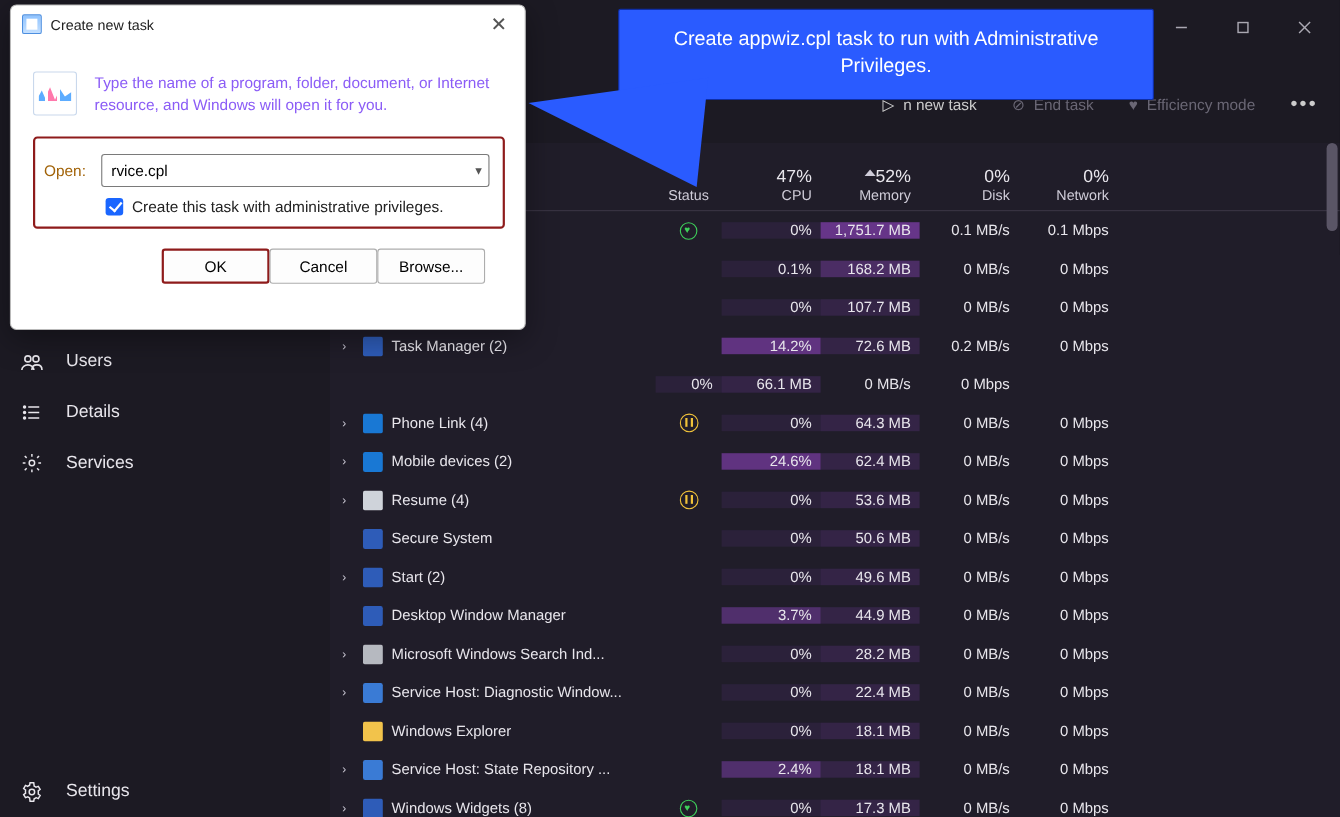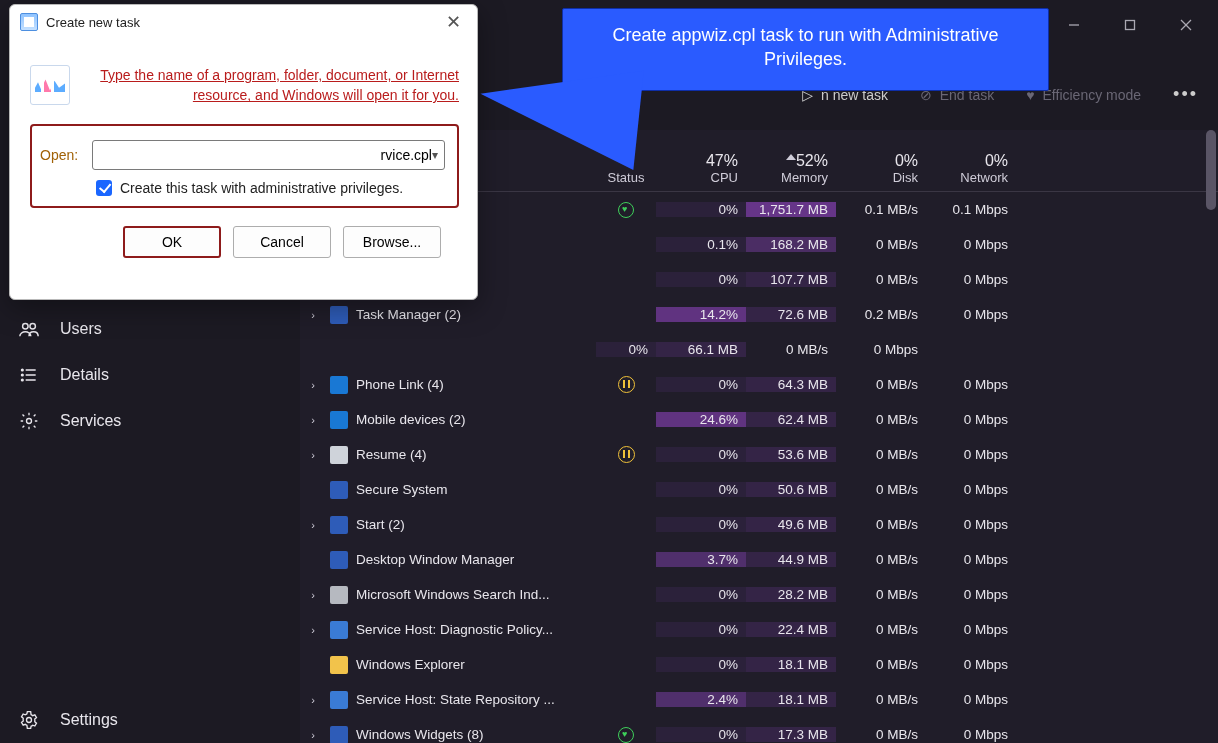--- a/index.html
+++ b/index.html
@@ -48,42 +48,42 @@
 
   .leaf-ic { border: 1.5px solid #3ecf5a; border-radius: 50%; width: 16px; height: 16px; position: relative; }
   .leaf-ic::after { content: "♥"; color:#3ecf5a; font-size: 9px; position:absolute; top:1px; left:3px; }
   .pause-ic { border: 1.7px solid #f0c23a; border-radius: 50%; width: 17px; height: 17px; position: relative; }
   .pause-ic::before, .pause-ic::after { content: ""; position: absolute; top: 3px; width: 2px; height: 8px; background: #f0c23a; }
   .pause-ic::before { left: 4px; } .pause-ic::after { right: 4px; }
 
   .tm-scrollbar { position: absolute; right: 2px; top: 130px; width: 10px; height: 80px; background: #5a5566; border-radius: 5px; }
 
   
-  .modal { position: absolute; left: 9px; top: 4px; width: 469px; height: 296px; background: #fff; color: #000; border: 1px solid #b9b9b9; border-radius: 6px; box-shadow: 0 8px 28px rgba(0,0,0,.35); z-index: 50; text-align: right; }
+  .modal { position: absolute; left: 9px; top: 4px; width: 469px; height: 296px; background: #fff; color: #000; border: 1px solid #b9b9b9; border-radius: 6px; box-shadow: 0 8px 28px rgba(0,0,0,.35); z-index: 50; }
   .modal-titlebar { display: flex; align-items: center; height: 34px; padding: 0 10px; }
   .modal-titlebar .run-ic { width: 18px; height: 18px; background: linear-gradient(#8fc3ff,#c4e0ff); border:1px solid #4d8fe0; border-radius:2px; margin-right:8px; position:relative; }
   .modal-titlebar .run-ic::after{ content:""; position:absolute; inset:3px; background:#fff; }
   .modal-titlebar .ttl { font-size: 13px; color: #222; }
   .modal-titlebar .close { margin-left: auto; font-size: 18px; color: #555; padding: 2px 6px; }
   .modal-body { padding: 26px 18px 10px 20px; }
   .modal-desc-row { display: flex; gap: 16px; align-items: flex-start; }
   .big-run-ic { width: 40px; height: 40px; background: #fff; border: 1px solid #c9d8ec; border-radius: 3px; position: relative; flex:0 0 40px; }
   .big-run-ic::after { content: ""; position: absolute; left: 4px; right: 4px; top: 12px; height: 14px; background: linear-gradient(90deg,#4aa3ff 0 20%, transparent 20% 30%, #ff6aa2 30% 55%, transparent 55% 65%, #4aa3ff 65% 100%); clip-path: polygon(0 70%, 10% 30%, 20% 80%, 35% 10%, 50% 90%, 65% 20%, 80% 70%, 100% 40%, 100% 100%, 0 100%); opacity:.9;}
-  .modal-desc { font-size: 14px; color: #b91c1c; line-height: 1.45; text-decoration: underline; }
+  .modal-desc { font-size: 14px; color: #8b5cf6; line-height: 1.45; }
   .open-group { margin-top: 18px; border: 2.5px solid #8e1b1b; border-radius: 4px; padding: 14px 12px 10px 8px; }
   .open-row { display: flex; align-items: center; gap: 14px; }
   .open-lbl { font-size: 14px; color: #a16207; }
   .combo { flex: 1; display: flex; align-items: center; border: 1px solid #7a7a7a; border-radius: 3px; height: 30px; padding: 0 6px 0 8px; font-size: 14px; }
   .combo-text { flex: 1; }
   .combo-arrow { color: #555; font-size: 12px; }
   .cb-row { display: flex; align-items: center; gap: 8px; margin-top: 10px; padding-left: 56px; }
   .cb { width: 16px; height: 16px; background: #1a66ff; border-radius: 3px; display:flex; align-items:center; justify-content:center; }
   .cb::after { content: ""; width: 5px; height: 9px; border: solid #fff; border-width: 0 2px 2px 0; transform: rotate(40deg) translateY(-1px); }
   .cb-lbl { font-size: 14px; color: #222; }
-  .modal-buttons { display: flex; gap: 12px; justify-content: flex-end; padding: 18px 18px 0 0; }
+  .modal-buttons { display: flex; justify-content: flex-end; padding: 18px 18px 0 0; }
   .m-btn { min-width: 98px; height: 32px; border: 1px solid #adadad; background: #fdfdfd; border-radius: 3px; font-size: 14px; display:flex; align-items:center; justify-content:center; }
   .m-btn.primary { border: 2.5px solid #8e1b1b; }
 
   
   .callout { position: absolute; left: 562px; top: 8px; width: 487px; background: #2a5bff; color: #fff; font-size: 18px; text-align: center; padding: 14px 12px 18px; border: 1px solid #0e2ea8; border-radius: 2px; z-index: 60; line-height:1.35;}
   .callout::after { content: ""; position: absolute; left: -84px; bottom: -72px; width: 0; height: 0; border-top: 40px solid transparent; border-bottom: 60px solid transparent; border-right: 160px solid #2a5bff; transform: rotate(6deg); }
 </style>
 </head>
 <body>
 
@@ -345,21 +345,21 @@
     <div class="status-cell"></div>
     <div class="num-cell cpu-cell">0%</div>
     <div class="num-cell mem-cell">28.2 MB</div>
     <div class="num-cell">0 MB/s</div>
     <div class="num-cell">0 Mbps</div>
         </div>
         <div class="tm-row">
     <div class="name-cell">
       <span class="chev">›</span>
       <span class="proc-icon" style="background:#3a7bd5"></span>
-      <span>Service Host: Diagnostic Policy...</span>
+      <span>Service Host: Diagnostic Window...</span>
     </div>
     <div class="status-cell"></div>
     <div class="num-cell cpu-cell">0%</div>
     <div class="num-cell mem-cell">22.4 MB</div>
     <div class="num-cell">0 MB/s</div>
     <div class="num-cell">0 Mbps</div>
         </div>
         <div class="tm-row">
     <div class="name-cell">
       <span class="chev"></span>

